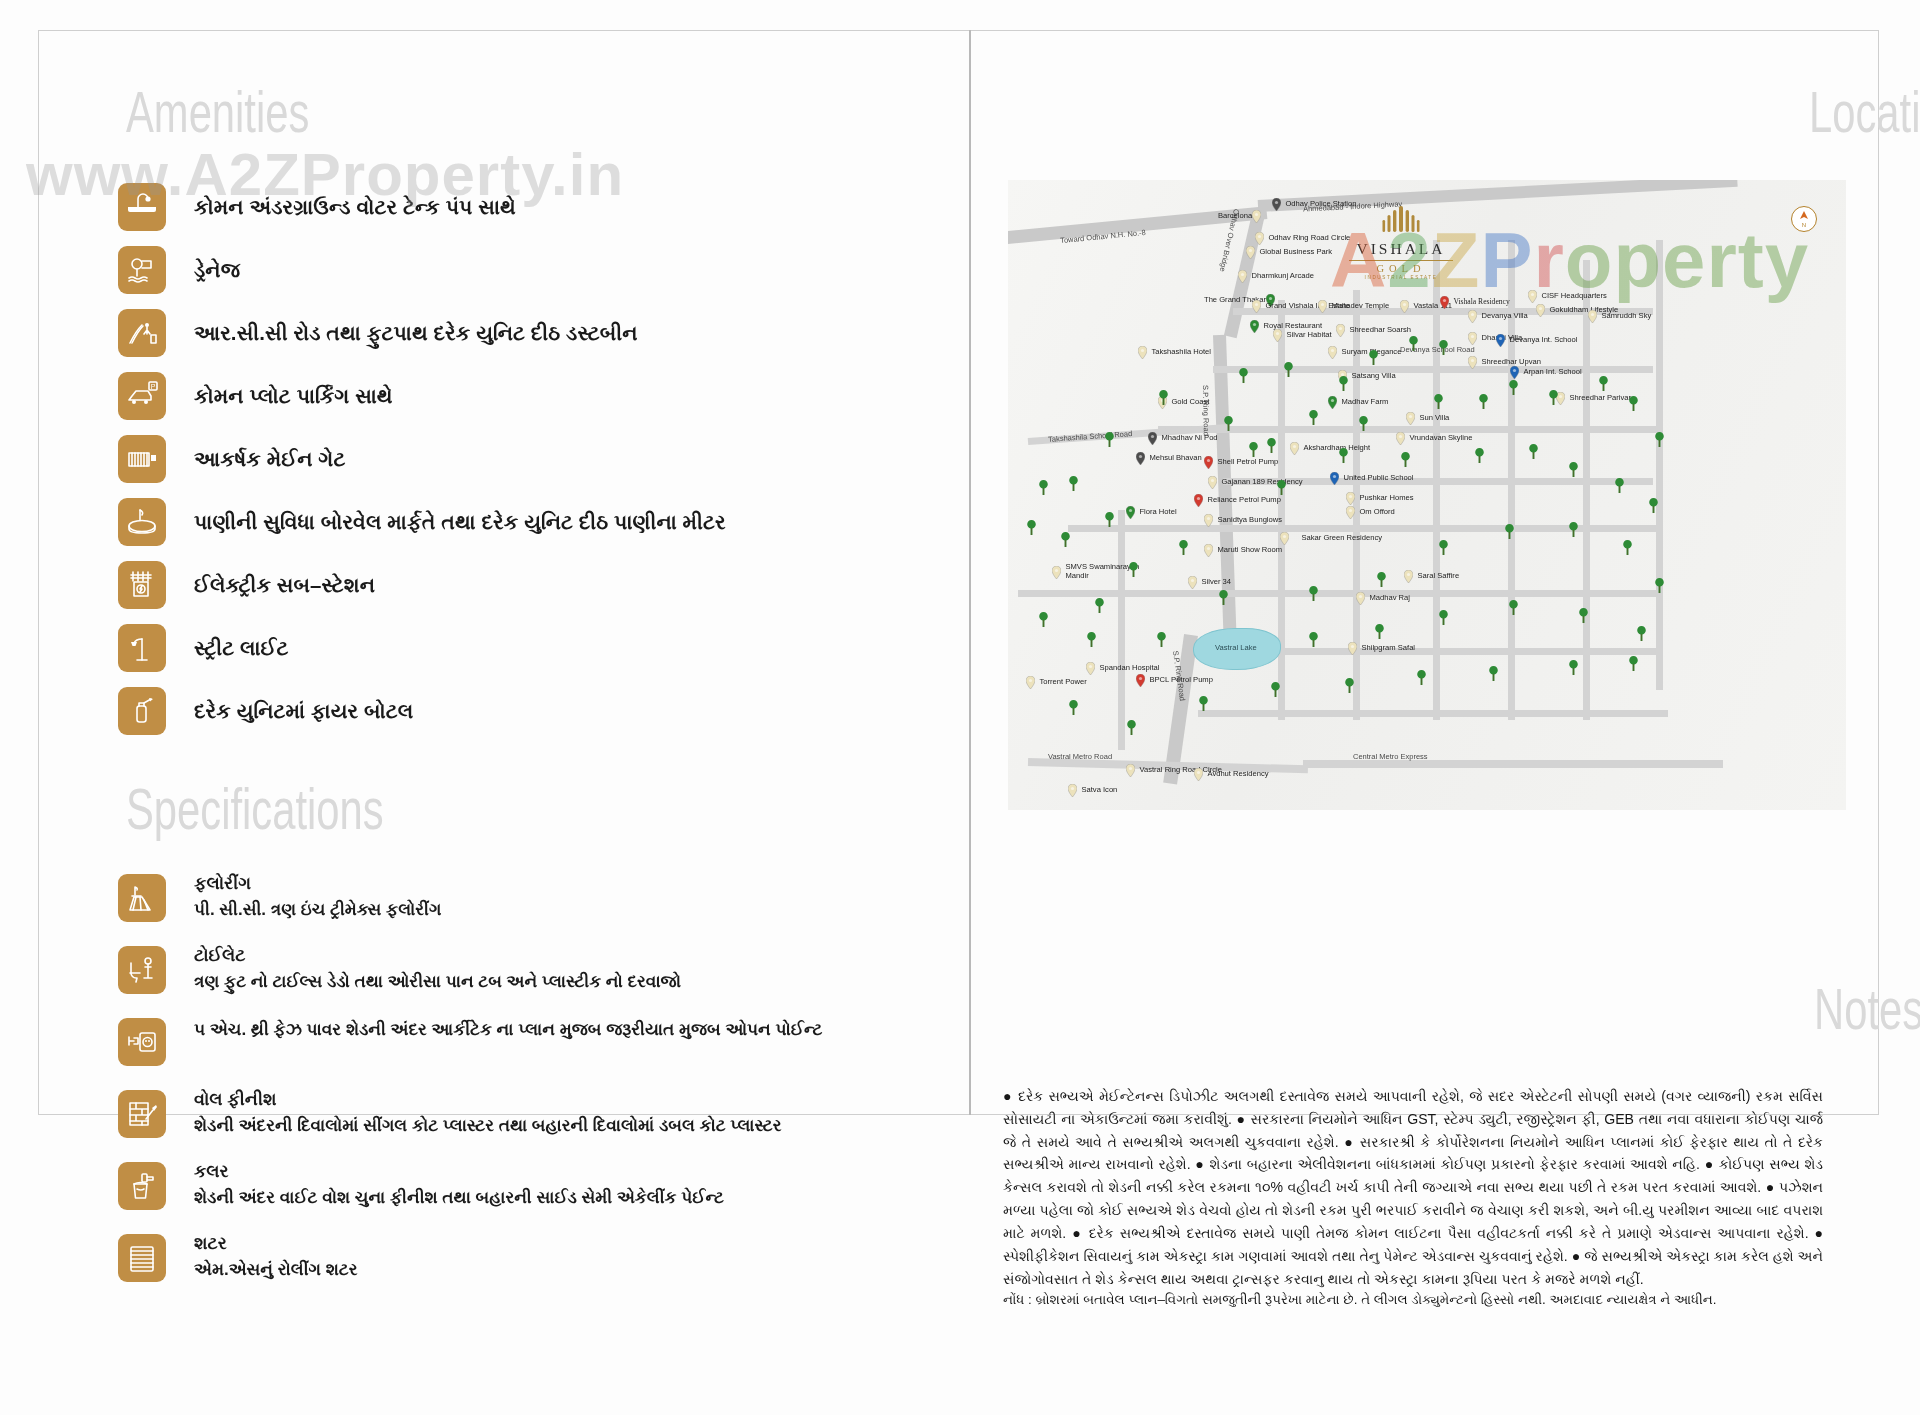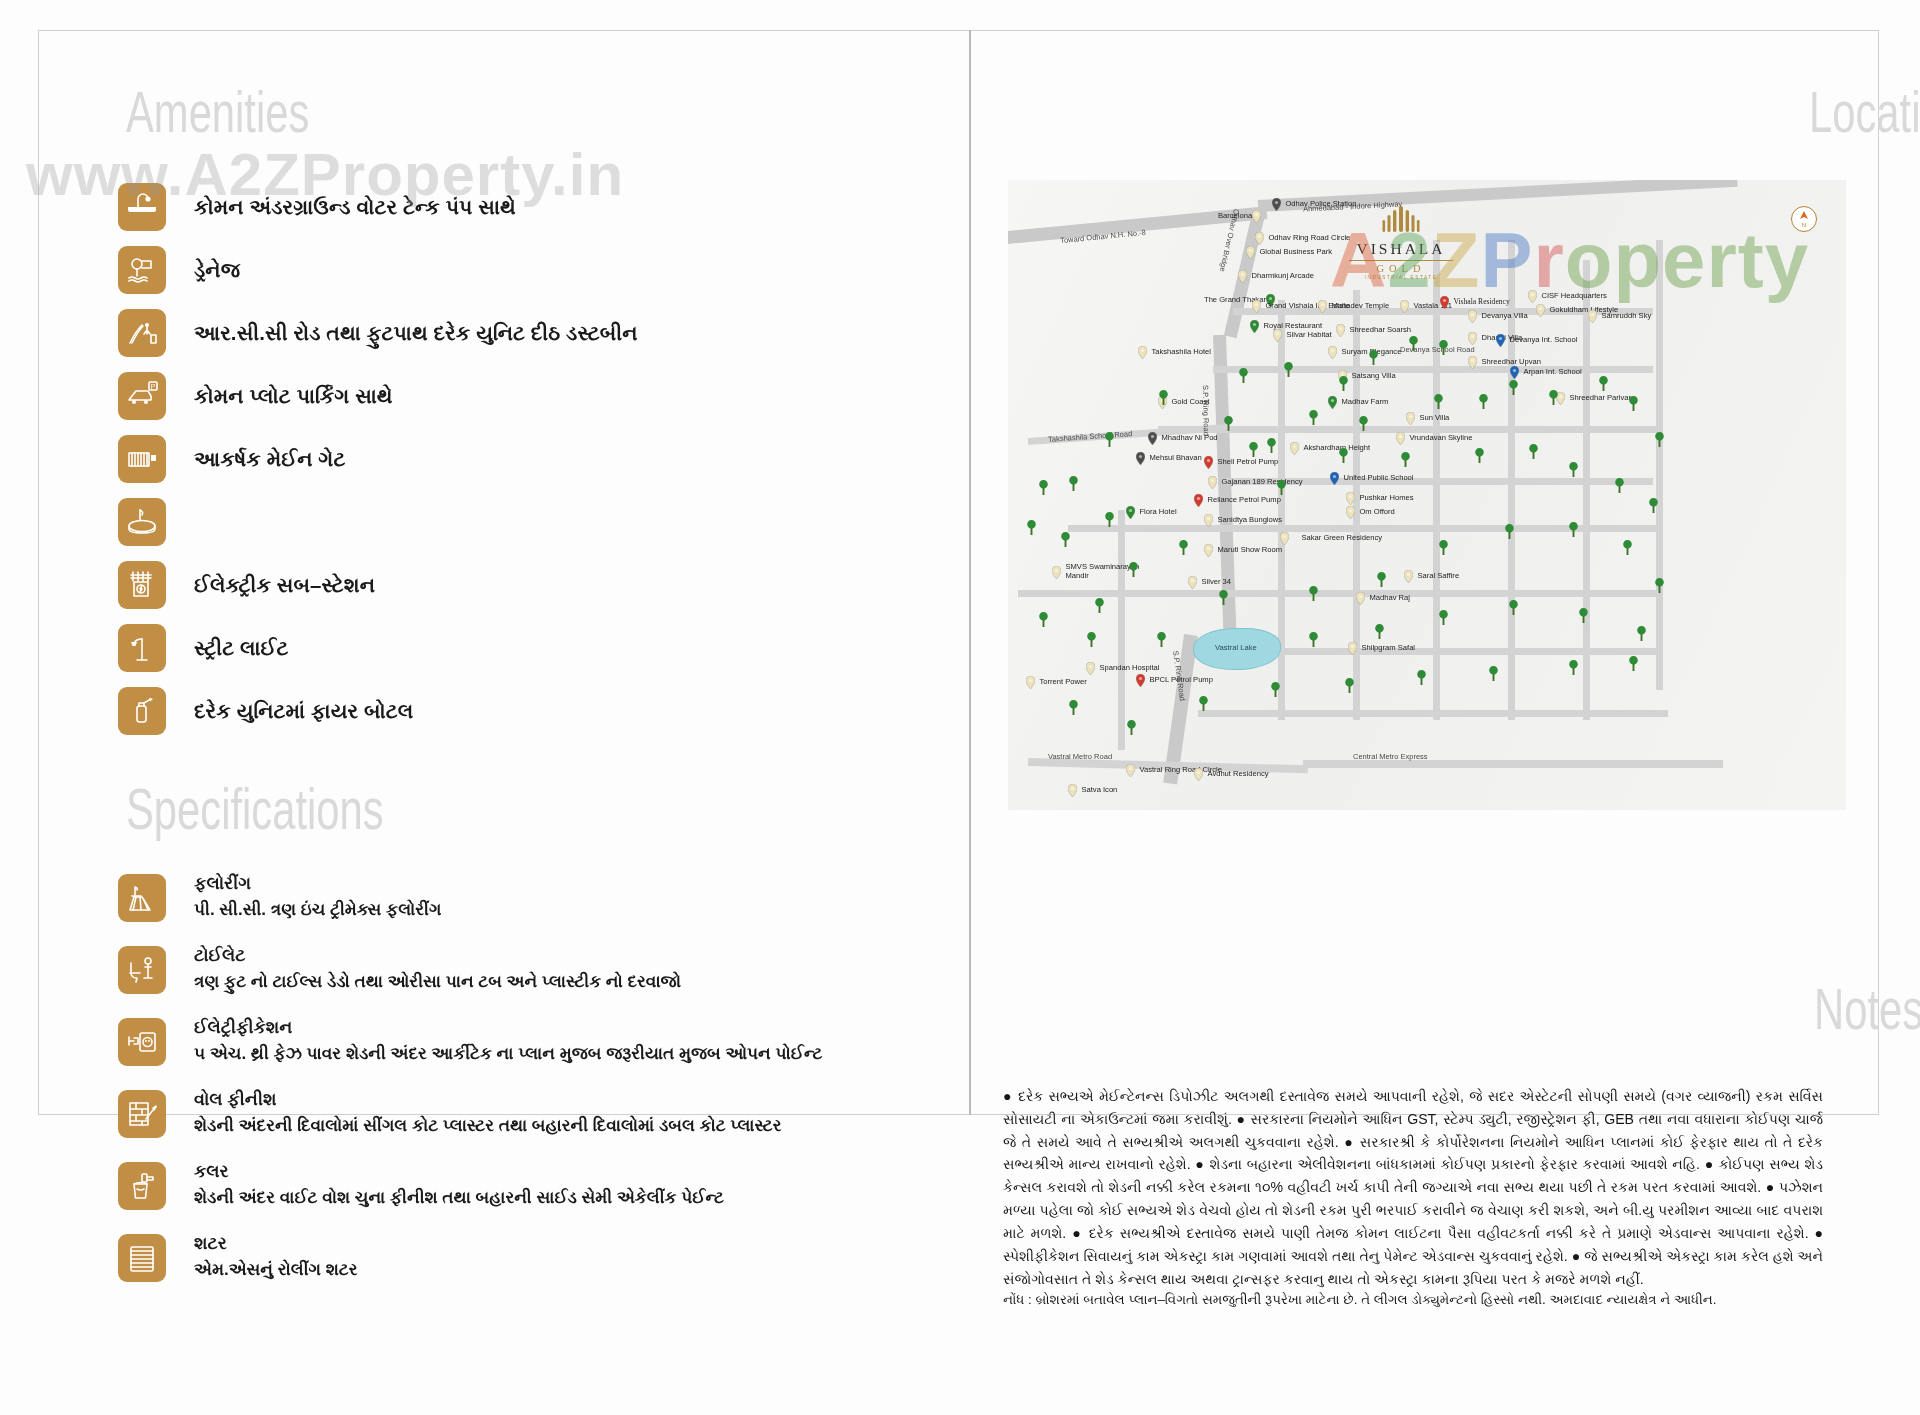--- a/index.html
+++ b/index.html
@@ -201,20 +201,21 @@
         </div>
         <div class="amen-row">
           <div class="ic">
             <svg width="32" height="31" viewBox="0 0 32 31">
               <path d="M14 4 v10" stroke="#fff" fill="none" stroke-width="1.6" stroke-linecap="round" stroke-linejoin="round"></path>
        <path d="M14 4 q4 2 2 5" stroke="#fff" fill="none" stroke-width="1.6" stroke-linecap="round" stroke-linejoin="round"></path>
        <ellipse cx="16" cy="20" rx="13" ry="5.5" stroke="#fff" fill="none" stroke-width="1.6" stroke-linecap="round" stroke-linejoin="round"></ellipse>
        <path d="M3 20 v3 q0 4 13 4 t13 -4 v-3" stroke="#fff" fill="none" stroke-width="1.6" stroke-linecap="round" stroke-linejoin="round"></path>
             </svg>
           </div>
+          <div class="amen-text">પાણીની સુવિધા બોરવેલ માર્ફતે તથા દરેક યુનિટ દીઠ પાણીના મીટર</div>
         </div>
         <div class="amen-row">
           <div class="ic">
             <svg width="32" height="31" viewBox="0 0 32 31">
               <path d="M7 3 v9 M12 3 v9 M17 3 v9 M22 3 v9" stroke="#fff" fill="none" stroke-width="1.6" stroke-linecap="round" stroke-linejoin="round"></path>
        <path d="M5 6 h20 M5 9 h20" stroke="#fff" fill="none" stroke-width="1.6" stroke-linecap="round" stroke-linejoin="round"></path>
        <rect x="8" y="13" width="14" height="14" stroke="#fff" fill="none" stroke-width="1.6" stroke-linecap="round" stroke-linejoin="round"></rect>
        <circle cx="15" cy="20" r="4" stroke="#fff" fill="none" stroke-width="1.6" stroke-linecap="round" stroke-linejoin="round"></circle>
        <path d="M16 17 l-2 3 h2 l-2 3" stroke="#fff" fill="none" stroke-width="1.6" stroke-linecap="round" stroke-linejoin="round"></path>
             </svg>
@@ -282,21 +283,20 @@
             <svg width="32" height="31" viewBox="0 0 32 31">
               <path d="M3 10 v8 M3 14 h5" stroke="#fff" fill="none" stroke-width="1.6" stroke-linecap="round" stroke-linejoin="round"></path>
        <path d="M8 11 h4 v6 h-4" stroke="#fff" fill="none" stroke-width="1.6" stroke-linecap="round" stroke-linejoin="round"></path>
        <rect x="14" y="6" width="15" height="18" rx="2" stroke="#fff" fill="none" stroke-width="1.6" stroke-linecap="round" stroke-linejoin="round"></rect>
        <circle cx="21.5" cy="15" r="4.5" stroke="#fff" fill="none" stroke-width="1.6" stroke-linecap="round" stroke-linejoin="round"></circle>
        <circle cx="20" cy="14" r="1" fill="#fff"></circle>
               <circle cx="23" cy="14" r="1" fill="#fff"></circle>
             </svg>
           </div>
           <div class="spec-body">
-            <div class="spec-head">ઈલેટ્રીફીકેશન</div>
             <div class="spec-desc">૫ એચ. થ્રી ફેઝ પાવર શેડની અંદર આર્કીટેક ના પ્લાન મુજબ જરૂરીયાત મુજબ ઓપન પોઈન્ટ</div>
           </div>
         </div>
         <div class="spec-row">
           <div class="ic">
             <svg width="32" height="31" viewBox="0 0 32 31">
               <rect x="4" y="4" width="18" height="22" stroke="#fff" fill="none" stroke-width="1.6" stroke-linecap="round" stroke-linejoin="round"></rect>
        <path d="M4 10 h18 M4 16 h18 M4 22 h18 M10 4 v6 M16 10 v6 M10 16 v6 M16 22 v4" stroke="#fff" fill="none" stroke-width="1.6" stroke-linecap="round" stroke-linejoin="round"></path>
        <path d="M20 20 l7 -9" stroke="#fff" fill="none" stroke-width="1.6" stroke-linecap="round" stroke-linejoin="round"></path>
        <path d="M26 9 l4 -3 1 2 -3 4 z" fill="#fff"></path>

